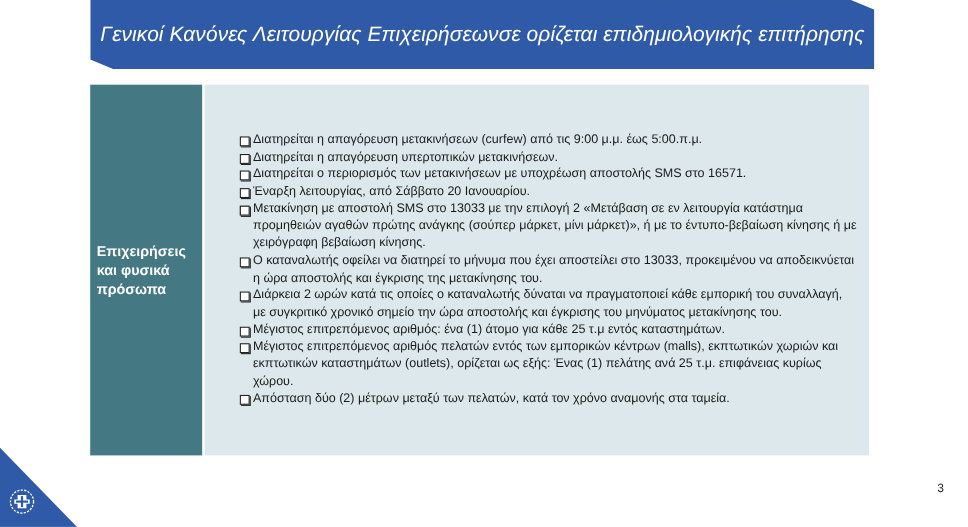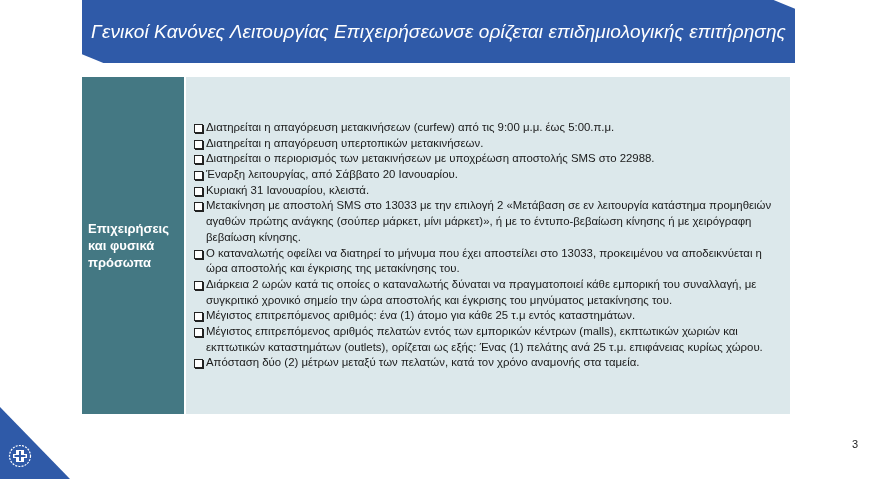--- a/index.html
+++ b/index.html
@@ -26,21 +26,21 @@
   .left-cell {
     width: 102px; height: 100%; background: #447883; color: #ffffff;
     display: flex; align-items: center;
   }
   .left-cell .lbl {
     font-weight: bold; font-size: 13px; line-height: 17px; padding-left: 6px;
   }
   .gap { width: 2px; background: #ffffff; }
   .right-cell {
     flex: 1; height: 100%; background: #dce8eb;
-    display: flex; align-items: center;
+    display: flex; align-items: center; padding-left: 24px;
   }
   ul.items {
     list-style: none; margin: 0; padding: 0 10px 0 8px; width: 100%;
     font-size: 11.4px; line-height: 15.7px; color: #1a1a1a;
   }
   ul.items li { position: relative; padding-left: 12px; }
   ul.items li .box {
     position: absolute; left: 0; top: 4px; width: 7px; height: 7px;
     border: 1px solid #222; box-shadow: 1px 1px 0 #222; background: #fff;
   }
@@ -67,23 +67,23 @@
 
 <div class="table">
   <div class="left-cell">
     <div class="lbl">Επιχειρήσεις και φυσικά πρόσωπα</div>
   </div>
   <div class="gap"></div>
   <div class="right-cell">
     <ul class="items">
       <li><span class="box"></span><b></b><span>Διατηρείται η απαγόρευση μετακινήσεων (curfew) από τις 9:00 μ.μ. έως 5:00.π.μ.</span></li>
       <li><span class="box"></span><b></b><span>Διατηρείται η απαγόρευση υπερτοπικών μετακινήσεων.</span></li>
-      <li><span class="box"></span><b></b><span>Διατηρείται ο περιορισμός των μετακινήσεων με υποχρέωση αποστολής SMS στο 22988.</span></li>
+      <li><span class="box"></span><b></b><span>Διατηρείται ο περιορισμός των μετακινήσεων με υποχρέωση αποστολής SMS στο 16571.</span></li>
       <li><span class="box"></span><b></b><span>Έναρξη λειτουργίας, από Σάββατο 20 Ιανουαρίου.</span></li>
-      <li><span class="box"></span><b></b><span>Κυριακή 31 Ιανουαρίου, κλειστά.</span></li>
+      <li><span class="box"></span><b></b></li>
       <li><span class="box"></span><b></b><span>Μετακίνηση με αποστολή SMS στο 13033 με την επιλογή 2 «Μετάβαση σε εν λειτουργία κατάστημα προμηθειών αγαθών πρώτης ανάγκης (σούπερ μάρκετ, μίνι μάρκετ)», ή με το έντυπο-βεβαίωση κίνησης ή με χειρόγραφη βεβαίωση κίνησης.</span></li>
       <li><span class="box"></span><b></b><span>Ο καταναλωτής οφείλει να διατηρεί το μήνυμα που έχει αποστείλει στο 13033, προκειμένου να αποδεικνύεται η ώρα αποστολής και έγκρισης της μετακίνησης του.</span></li>
       <li><span class="box"></span><b>Διάρκεια 2 ωρών</b><span> κατά τις οποίες ο καταναλωτής δύναται να πραγματοποιεί κάθε εμπορική του συναλλαγή, με συγκριτικό χρονικό σημείο την ώρα αποστολής και έγκρισης του μηνύματος μετακίνησης του.</span></li>
       <li><span class="box"></span><b></b><span>Μέγιστος επιτρεπόμενος αριθμός: ένα (1) άτομο για κάθε 25 τ.μ εντός καταστημάτων.</span></li>
       <li><span class="box"></span><b></b><span>Μέγιστος επιτρεπόμενος αριθμός πελατών εντός των εμπορικών κέντρων (malls), εκπτωτικών χωριών και εκπτωτικών καταστημάτων (outlets), ορίζεται ως εξής: Ένας (1) πελάτης ανά 25 τ.μ. επιφάνειας κυρίως χώρου.</span></li>
       <li><span class="box"></span><b></b><span>Απόσταση δύο (2) μέτρων μεταξύ των πελατών, κατά τον χρόνο αναμονής στα ταμεία.</span></li>
     </ul>
   </div>
 </div>
 

